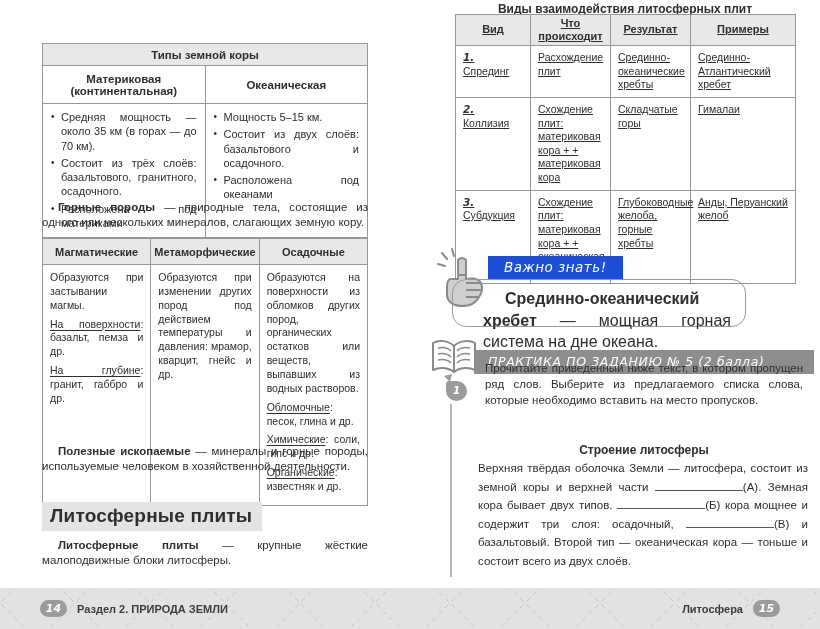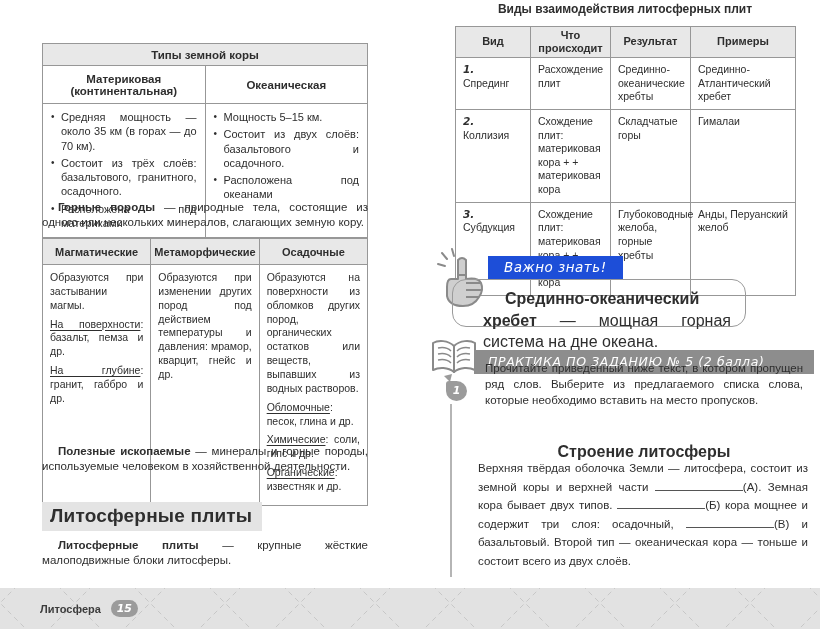--- a/index.html
+++ b/index.html
@@ -35,21 +35,21 @@
   .t2 p { margin-bottom:5px; }
   .uterm { text-decoration:underline; text-underline-offset:2px; }
 
   .section-heading { position:absolute; top:500px; left:0; }
   .section-heading span { display:inline-block; background:#e4e4e4; font-size:19px;
     font-weight:bold; padding:3px 10px 4px 8px; letter-spacing:0.2px; }
 
   
   .rt-title { position:absolute; top:2px; left:15px; width:340px; text-align:center;
     font-size:12px; font-weight:bold; }
-  .t3 { position:absolute; top:26px; left:15px; width:340px; }
+  .t3 { position:absolute; top:14px; left:15px; width:340px;text-decoration:underline; }
   .t3 th { height:31px; font-size:11px; background:#e8e8e8; line-height:1.2; }
   .t3 td { padding:5px 7px; font-size:10.5px; line-height:1.3; }
   .t3 col.c1{width:75px;} .t3 col.c2{width:80px;} .t3 col.c3{width:80px;} .t3 col.c4{width:105px;}
   .t3 .r1 td { height:49px; } .t3 .r2 td { height:67px; } .t3 .r3 td { height:70px; }
   .hand-num { font-family:"DejaVu Sans",sans-serif; font-style:italic; font-weight:bold; }
 
   .hand-icon { position:absolute; left:-4px; top:247px; width:52px; height:64px; }
   .imp-badge { position:absolute; left:48px; top:256px; background:#1d4ed8; color:#fff;
     font-family:"DejaVu Sans",sans-serif; font-style:italic; font-size:13.5px;
     padding:3px 16px 4px 16px; letter-spacing:0.5px; }
@@ -62,21 +62,21 @@
     font-size:12.5px; line-height:24px; padding-left:14px; letter-spacing:0.6px; white-space:nowrap; }
   .book-icon { position:absolute; left:-10px; top:338px; width:48px; height:44px; }
   .task-vline { position:absolute; left:10px; top:404px; width:2px; height:173px; background:#b5b5b5; }
   .task-badge { position:absolute; left:6px; top:381px; width:21px; height:20px;
     background:#9b9b9b; border-radius:3px 50% 50% 50%; color:#fff; text-align:center;
     font-family:"DejaVu Sans",sans-serif; font-style:italic; font-weight:bold;
     font-size:11px; line-height:20px; }
   .task-text { position:absolute; left:45px; top:361px; width:318px; font-size:11.5px;
     line-height:1.38; text-align:justify; }
   .task-subtitle { position:absolute; left:45px; top:443px; width:318px; text-align:center;
-    font-size:16px; font-weight:bold; }
+    font-size:12px; font-weight:bold; }
   .fill-para { position:absolute; left:38px; top:459px; width:330px; font-size:11.5px;
     line-height:18.5px; text-align:justify; }
   .blank { display:inline-block; width:88px; height:10px; border-bottom:1px solid #555; }
 
   
   .footer-band { position:absolute; left:0; top:588px; width:820px; height:41px;
     background:#e2e2e2; }
   .band-pattern { position:absolute; inset:0; }
   .footer-inner { position:absolute; inset:0; display:flex; align-items:center;
     justify-content:space-between; padding:0 40px; }
@@ -250,19 +250,23 @@
     <svg class="band-pattern" width="820" height="41">
       <defs>
         <pattern id="lat" width="150" height="150" patternUnits="userSpaceOnUse" patternTransform="translate(0,-60)">
           <path d="M0 150 L150 0 M-75 150 L75 0 M75 150 L225 0 M0 0 L150 150 M-75 0 L75 150 M75 0 L225 150" stroke="#c7c7c7" stroke-width="1" fill="none" stroke-dasharray="5 4"></path>
         </pattern>
       </defs>
       <rect width="820" height="41" fill="url(#lat)"></rect>
     </svg>
     <div class="footer-inner">
       <div class="pg-group">
+        <span class="pg-num">14</span>
+        <span class="pg-label">Раздел 2. ПРИРОДА ЗЕМЛИ</span>
+      </div>
+      <div class="pg-group">
         <span class="pg-label">Литосфера</span>
         <span class="pg-num">15</span>
       </div>
     </div>
   </div>
 
 </div>
 
 </body></html>

